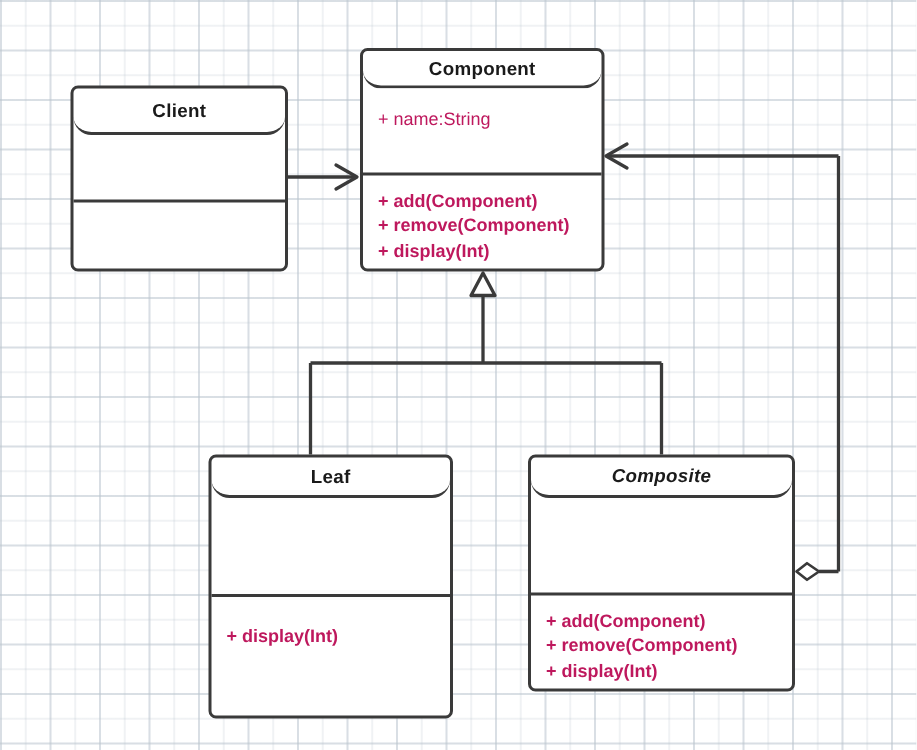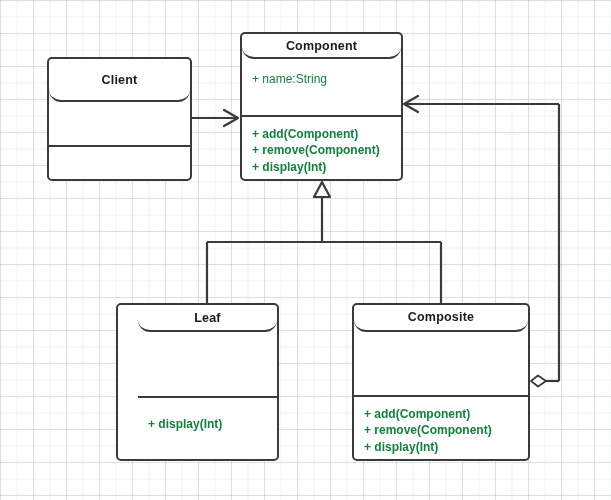--- a/index.html
+++ b/index.html
@@ -68,21 +68,21 @@
     box-sizing: border-box;
     padding: 9px 10px 4px 10px;
     display: flex;
     flex-direction: column;
     justify-content: flex-start;
     flex: 1 1 auto;
     font-weight: bold;
   }
   .member {
     font-size: 12px;
-    color: #15803d;
+    color: #be185d;
     line-height: 16.5px;
     white-space: nowrap;
   }
   .uml-attrs.tall-pad { padding-top: 12px; }
   .uml-ops.low-pad { padding-top: 18px; }
 </style>
 </head>
 <body>
 
 <div id="canvas">
@@ -106,47 +106,47 @@
     <g>
       <line x1="546" y1="381" x2="559" y2="381" stroke="#3a3a3a" stroke-width="2.2"></line>
       <line x1="559" y1="381" x2="559" y2="104" stroke="#3a3a3a" stroke-width="2.2"></line>
       <line x1="559" y1="104" x2="406" y2="104" stroke="#3a3a3a" stroke-width="2.2"></line>
       <polygon points="531,381 538,375.5 546,381 538,386.5" fill="#ffffff" stroke="#3a3a3a" stroke-width="1.8" stroke-linejoin="round"></polygon>
       <polyline points="418,96 404,104 418,112" fill="none" stroke="#3a3a3a" stroke-width="2.2" stroke-linecap="round" stroke-linejoin="round"></polyline>
     </g>
   </svg>
 
   <div class="uml-class" style="left:47px; top:57px; width:145px; height:124px;">
-    <div class="uml-title" style="height:43px;">Client</div>
+    <div class="uml-title" style="height:31px;">Client</div>
     <div class="uml-attrs" style="height:45px;"></div>
     <div class="uml-ops"></div>
   </div>
 
   <div class="uml-class" style="left:240px; top:32px; width:163px; height:149px;">
     <div class="uml-title" style="height:28px;">Component</div>
     <div class="uml-attrs tall-pad" style="height:62px;">
       <div class="member">+ name:String</div>
     </div>
     <div class="uml-ops">
       <div class="member">+ add(Component)</div>
       <div class="member">+ remove(Component)</div>
       <div class="member">+ display(Int)</div>
     </div>
   </div>
 
-  <div class="uml-class" style="left:116px; top:303px; width:163px; height:158px;padding-left:20px;">
+  <div class="uml-class" style="left:139px; top:303px; width:163px; height:176px;">
     <div class="uml-title" style="height:27px;">Leaf</div>
     <div class="uml-attrs" style="height:66px;"></div>
     <div class="uml-ops low-pad">
       <div class="member">+ display(Int)</div>
     </div>
   </div>
 
   <div class="uml-class" style="left:352px; top:303px; width:178px; height:158px;">
-    <div class="uml-title" style="height:27px;">Composite</div>
+    <div class="uml-title" style="height:27px;font-style:italic;">Composite</div>
     <div class="uml-attrs" style="height:66px;"></div>
     <div class="uml-ops">
       <div class="member">+ add(Component)</div>
       <div class="member">+ remove(Component)</div>
       <div class="member">+ display(Int)</div>
     </div>
   </div>
 
 </div>
 

